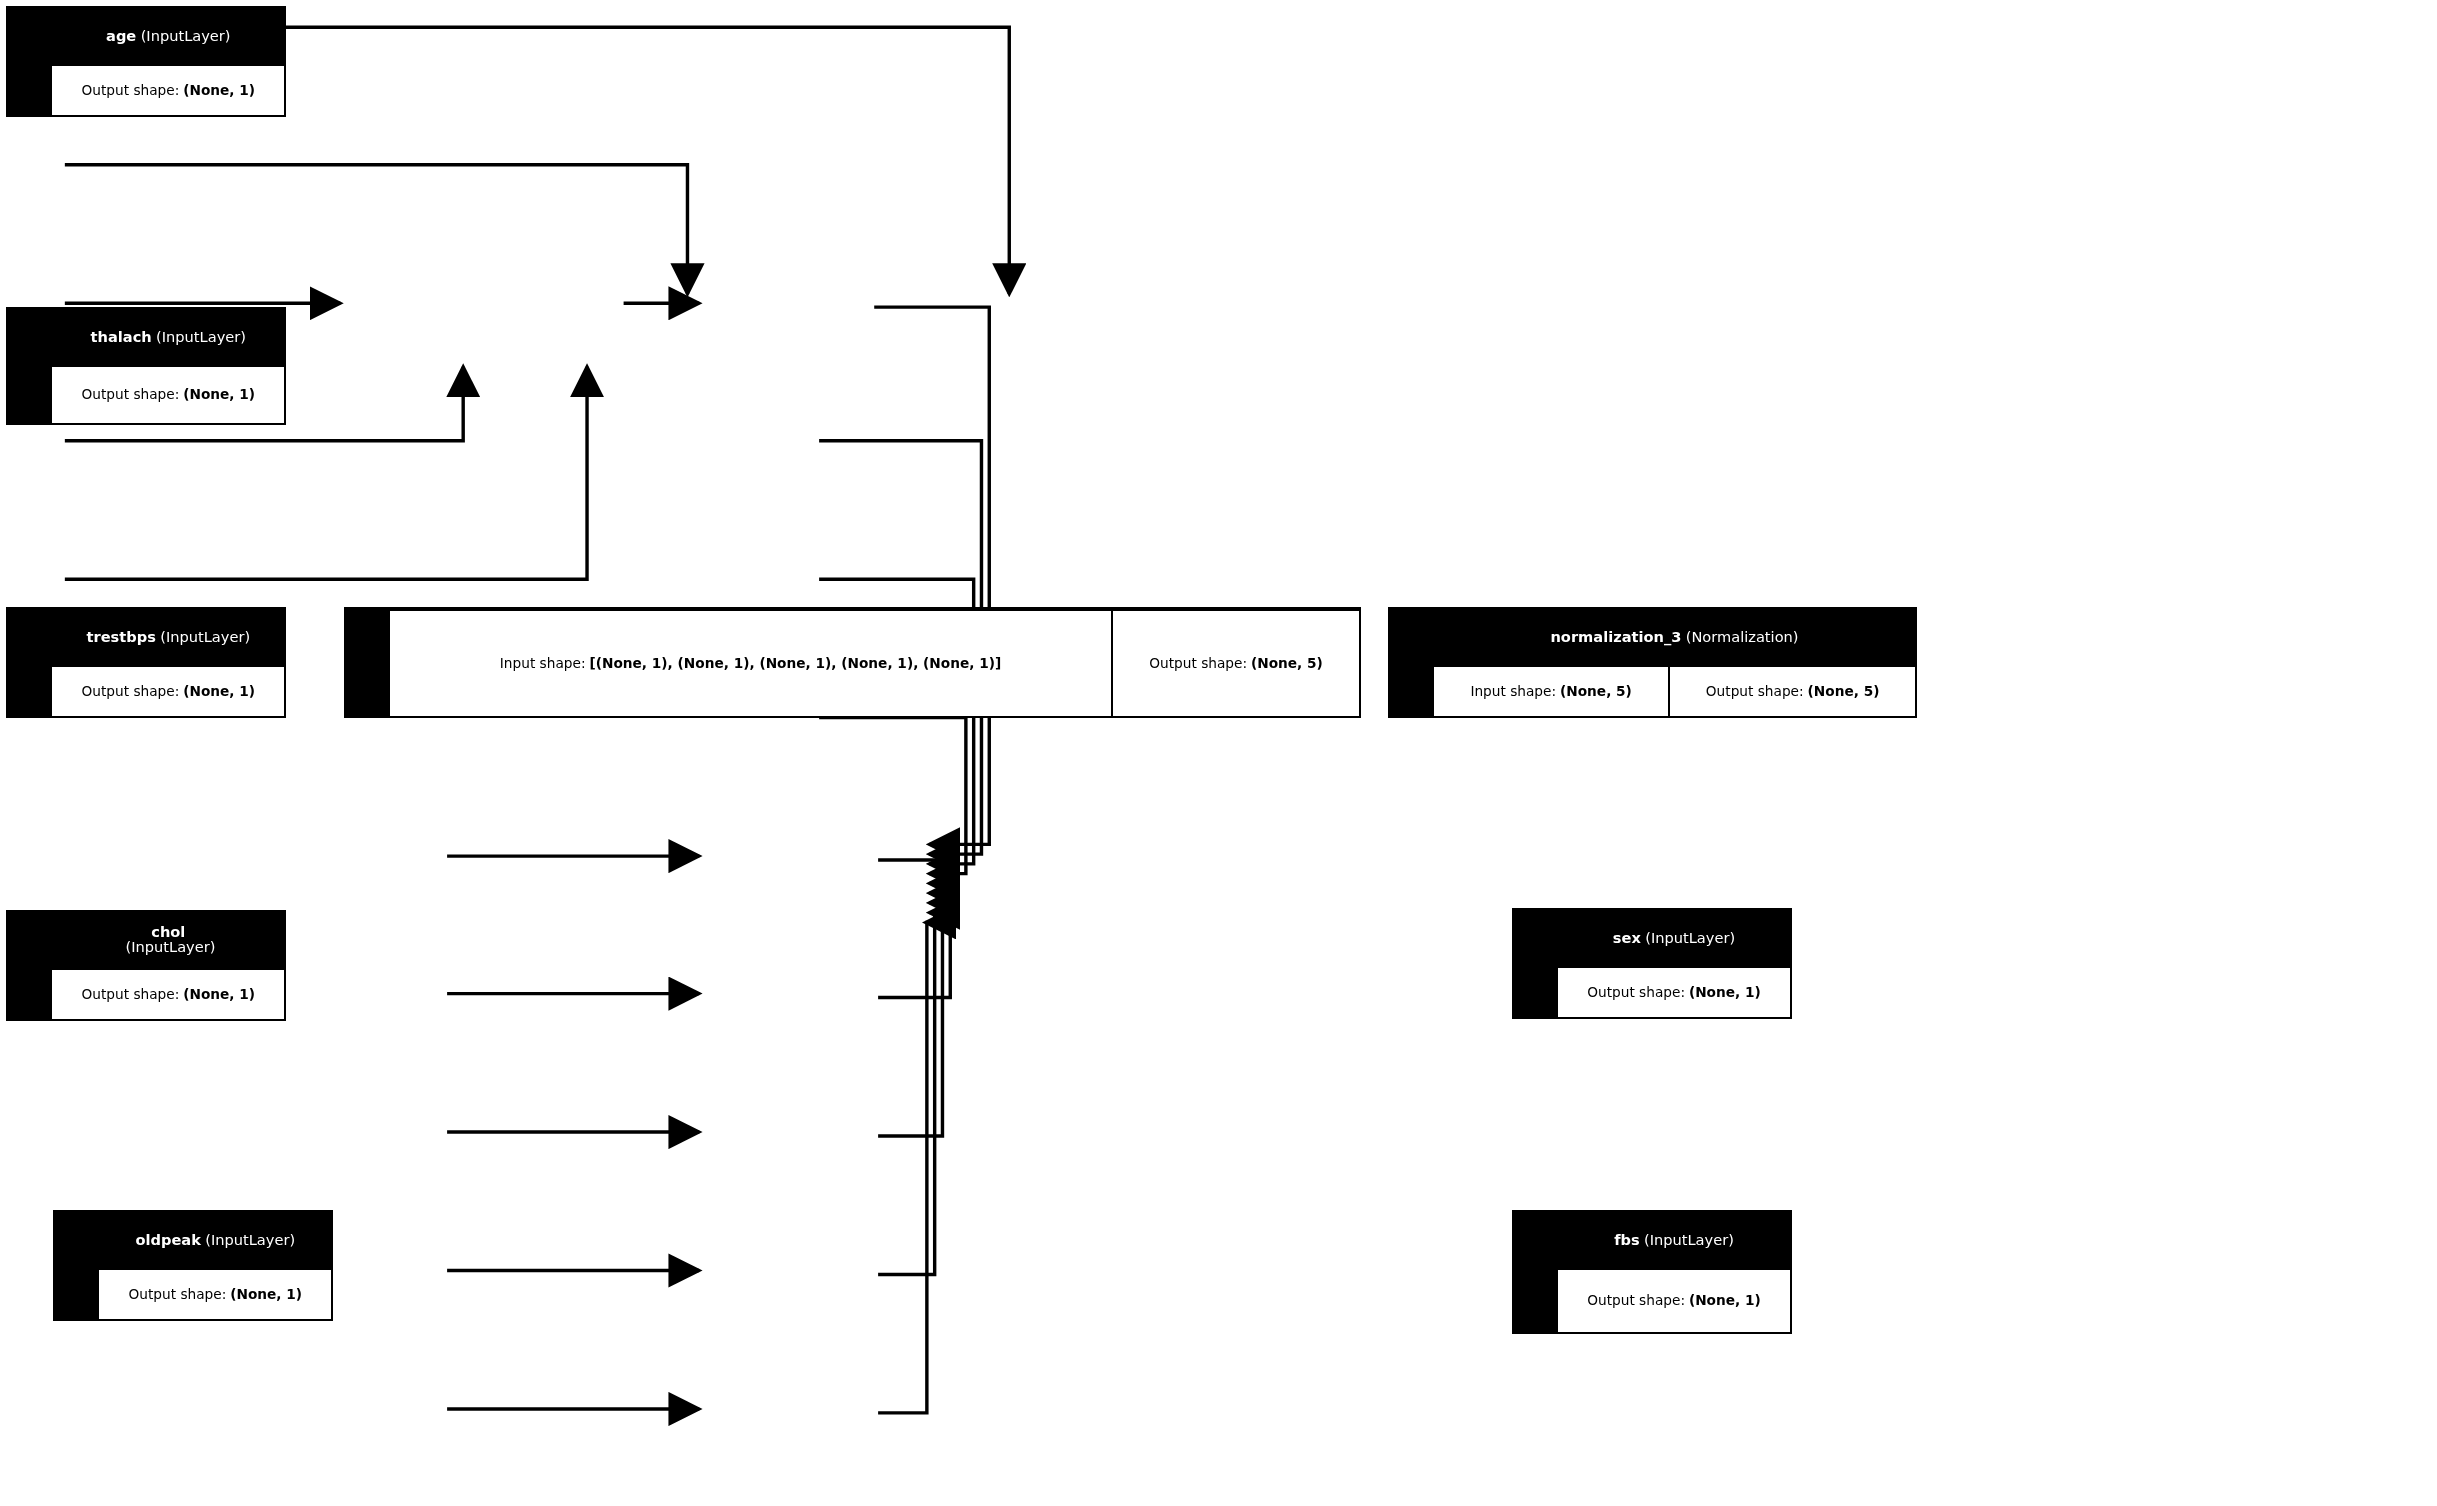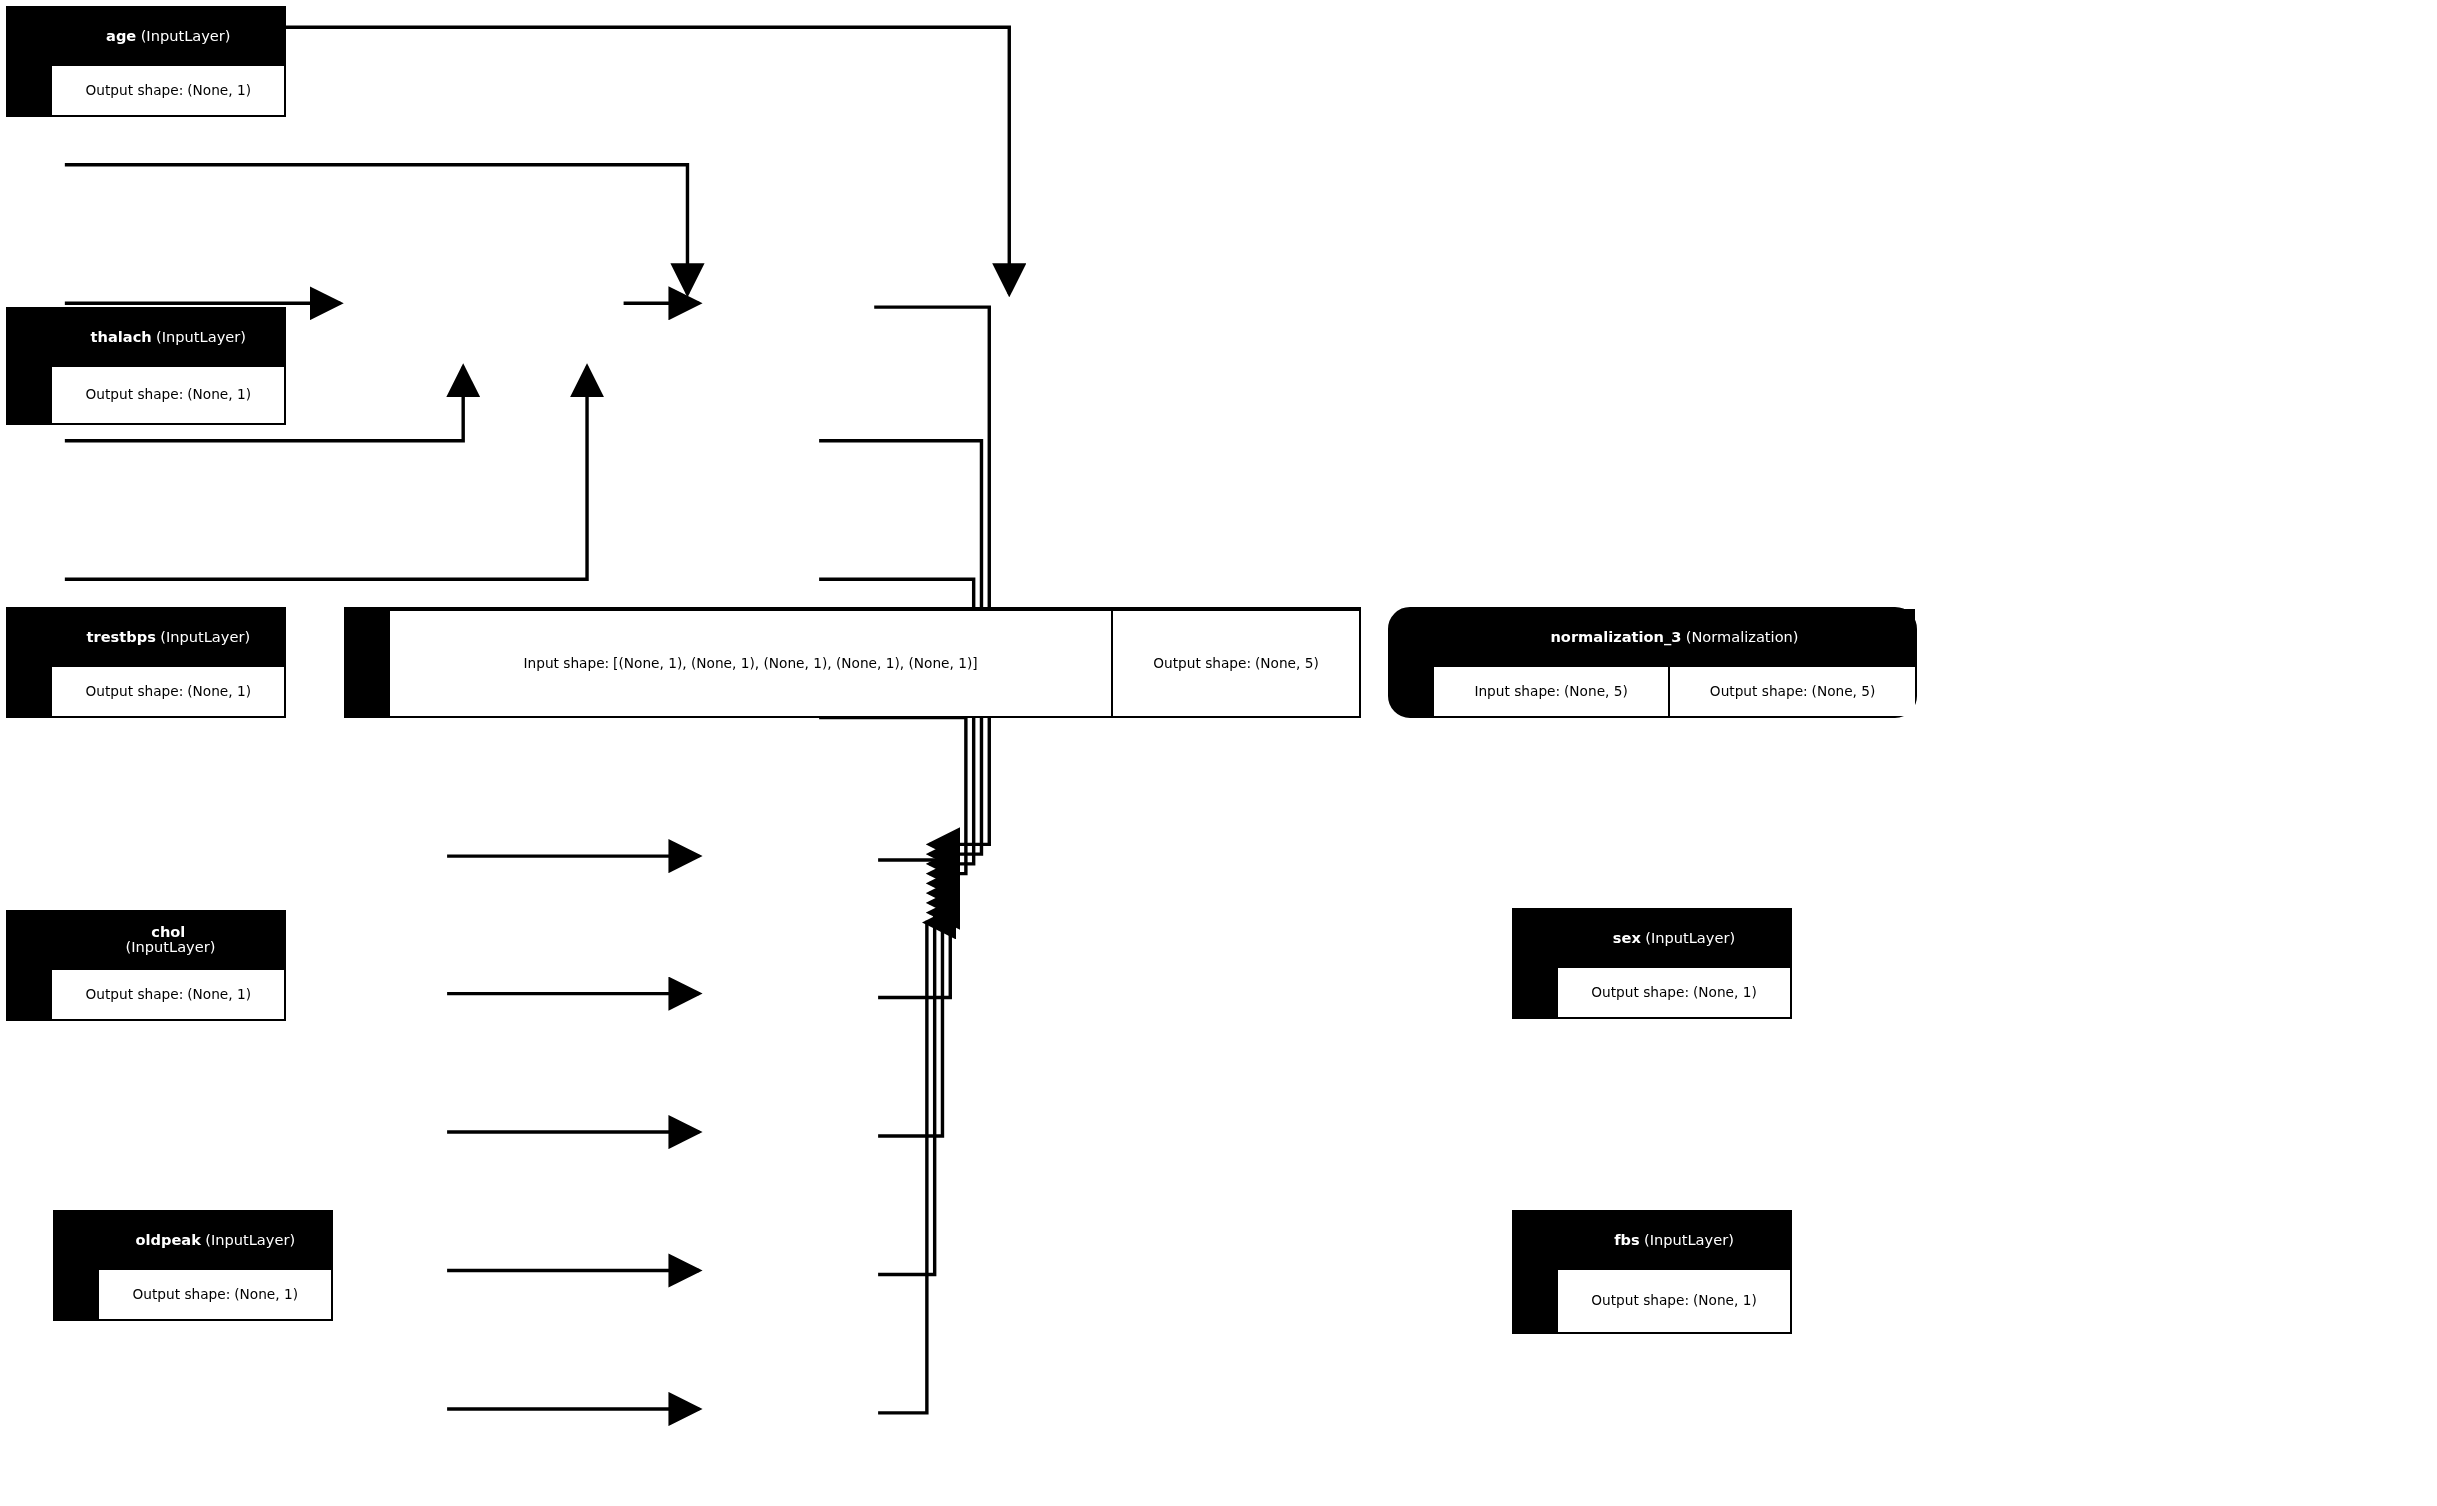--- a/index.html
+++ b/index.html
@@ -50,21 +50,21 @@
     white-space:nowrap;
     font-size:13.7px;
     line-height:1;
     color:#000000;
     padding:0 6.8px;
     flex:1 1 auto;
     box-sizing:border-box;
   }
   .cell + .cell{border-left:2.4px solid #000000;}
   .cell .lbl{font-weight:normal;}
-  .cell .val{font-weight:normal;margin-left:3.9px;}
+  .cell .val{font-weight:bold;margin-left:3.9px;}
 </style>
 </head>
 <body>
 
 <div id="canvas">
 
   <svg id="edges" viewBox="0 0 7119 3089" preserveAspectRatio="none" xmlns="http://www.w3.org/2000/svg">
     <defs>
       <marker id="ah" markerWidth="10" markerHeight="10" refX="9" refY="5" orient="auto" markerUnits="strokeWidth">
         <path d="M0,0 L10,5 L0,10 z" fill="#000000"></path>
@@ -180,21 +180,21 @@
           <div class="cell" style="flex: 67 1 0px;">
             <span class="lbl">Input shape:</span>
             <span class="val">[(None, 1), (None, 1), (None, 1), (None, 1), (None, 1)]</span>
           </div>
           <div class="cell" style="flex: 22 1 0px;">
             <span class="lbl">Output shape:</span>
             <span class="val">(None, 5)</span>
           </div>
         </div>
       </div>
-      <div class="node" style="left: 1388px; top: 607px; width: 529px; height: 111px; border-radius: 22px;">
+      <div class="node" style="left: 1388px; top: 607px; width: 529px; height: 111px;">
         <div class="node-header" style="height: 56px;">
           <span class="nm">normalization_3</span>
           <span class="ty">(Normalization)</span>
         </div>
         <div class="node-body">
           <div class="cell" style="flex: 21 1 0px;">
             <span class="lbl">Input shape:</span>
             <span class="val">(None, 5)</span>
           </div>
           <div class="cell" style="flex: 22 1 0px;">

